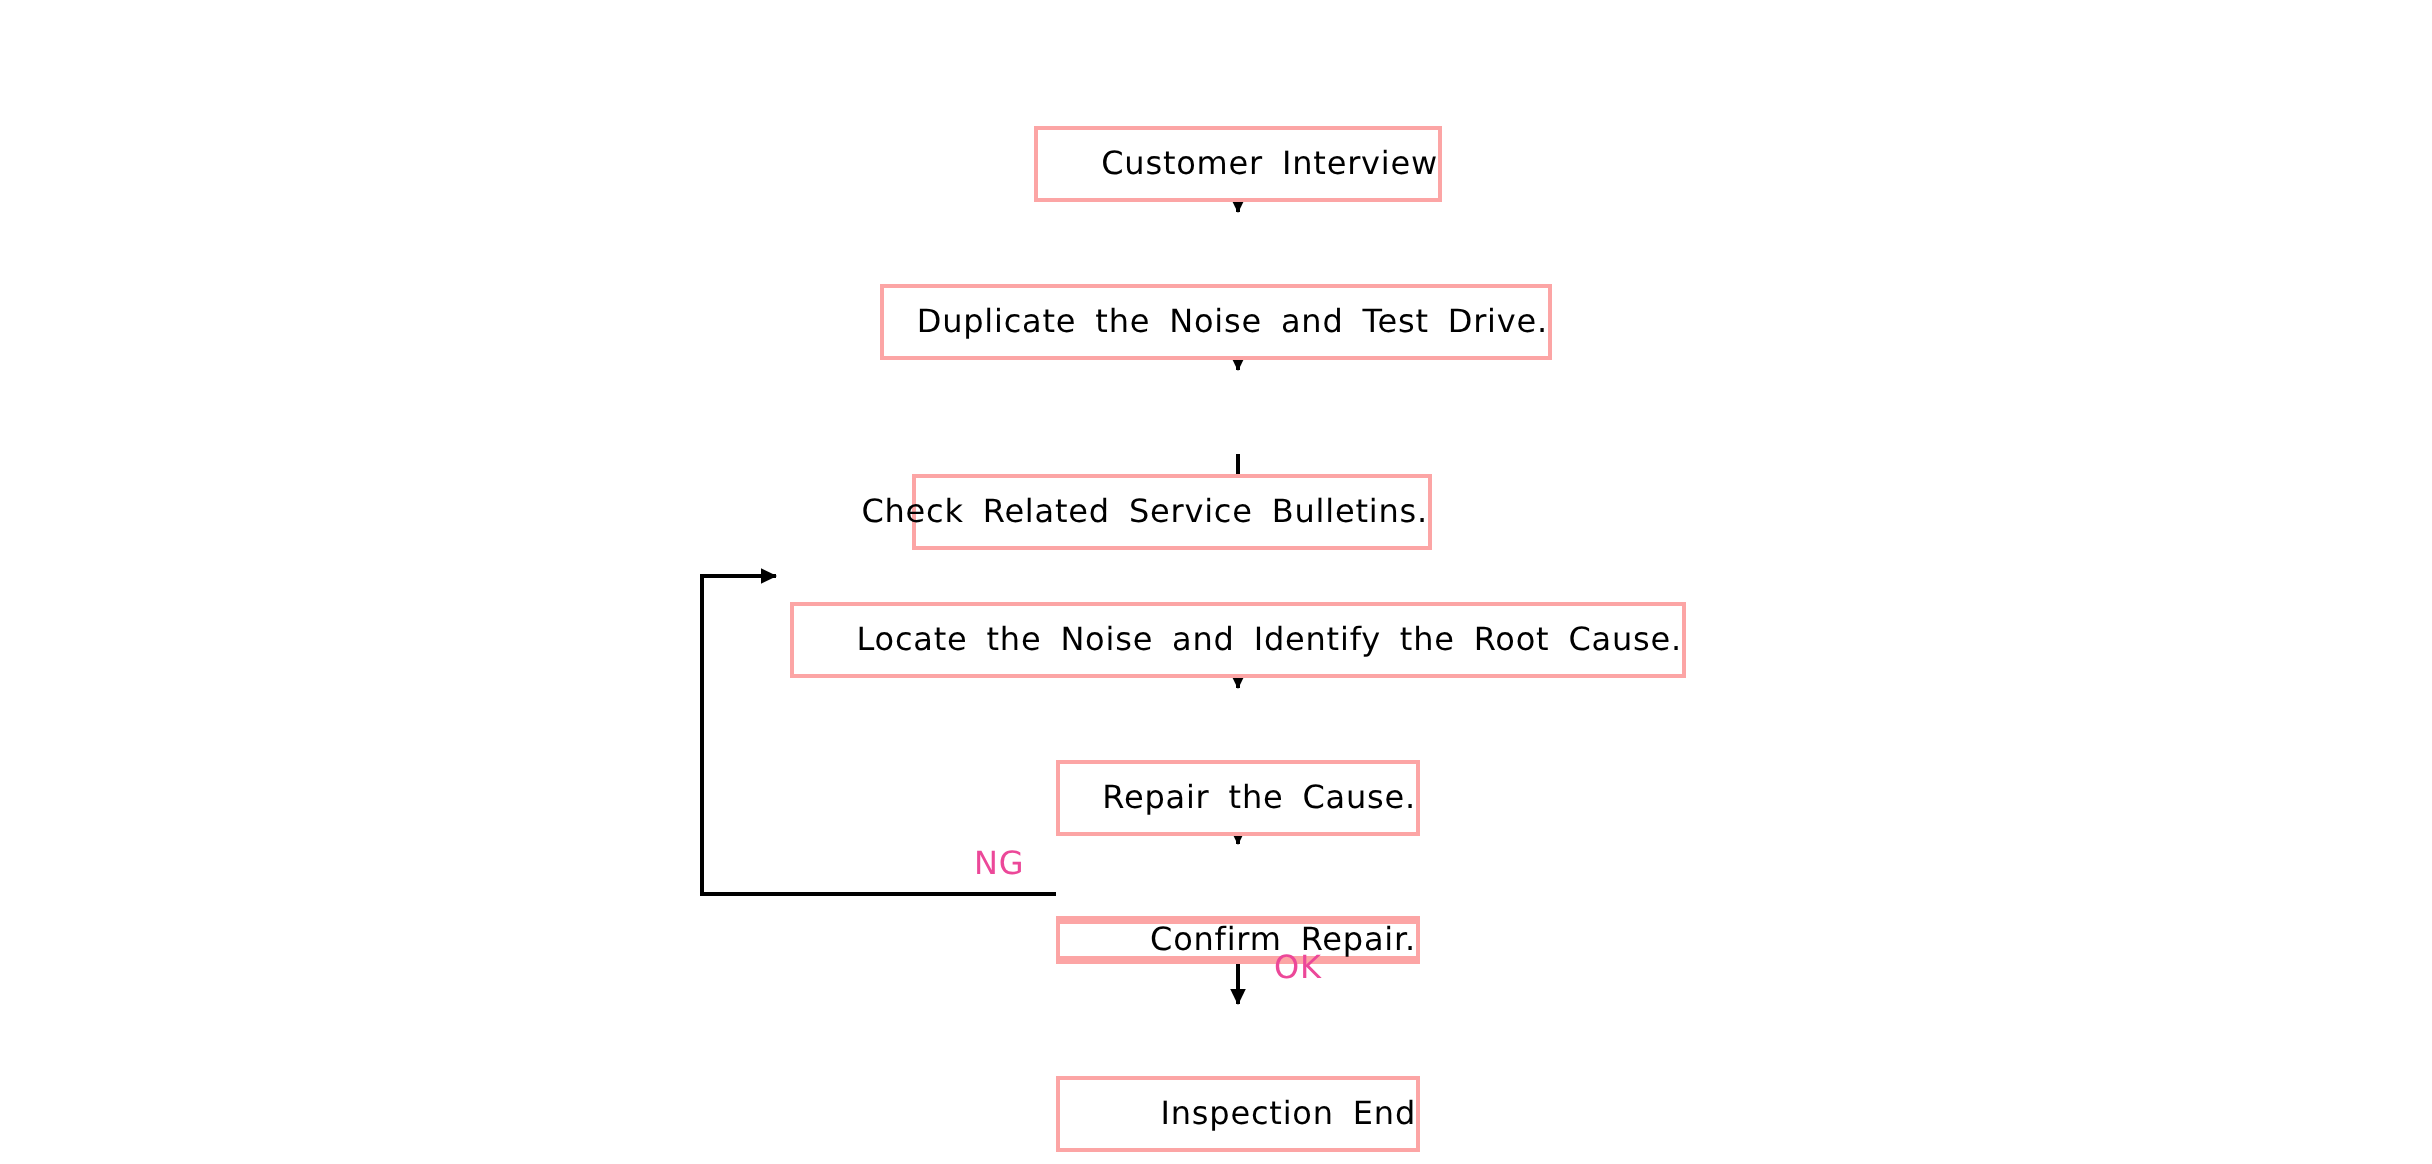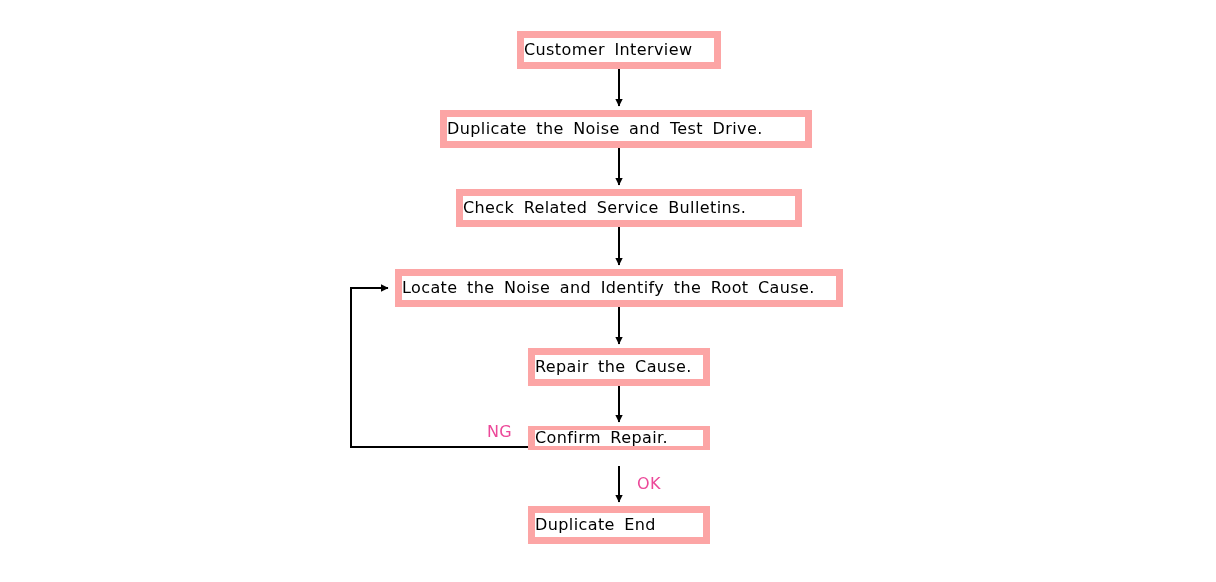--- a/index.html
+++ b/index.html
@@ -15,25 +15,26 @@
     position: relative;
     width: 1216px;
     height: 582px;
     background: #ffffff;
     overflow: hidden;
   }
   .node {
     position: absolute;
     box-sizing: border-box;
     background: #ffffff;
-    border: 7px solid #fca5a5;
+    border: 2px solid #fca5a5;
     display: flex;
     align-items: center;
-    justify-content: flex-start;
+    justify-content: flex-end;
     color: #000000;
+    margin-top: 32px;
   }
   .node-label {
     font-size: 16px;
     line-height: 1;
     letter-spacing: 0.4px;
     word-spacing: 4px;
     white-space: nowrap;
     color: #000000;
   }
   .node.emphasis {
@@ -81,41 +82,41 @@
 
     <line x1="619" y1="466" x2="619" y2="502" stroke="#000000" stroke-width="2" marker-end="url(#arrowhead)"></line>
 
     <path d="M528,447 L351,447 L351,288 L388,288" fill="none" stroke="#000000" stroke-width="2" marker-end="url(#arrowhead)"></path>
   </svg>
 
   <div class="node" style="left:517px; top:31px; width:204px; height:38px;">
     <span class="node-label">Customer Interview</span>
   </div>
 
-  <div class="node" style="left:440px; top:110px; width:372px; height:38px;">
+  <div class="node" style="left:440px; top:110px; width:336px; height:38px;">
     <span class="node-label">Duplicate the Noise and Test Drive.</span>
   </div>
 
-  <div class="node" style="left:456px; top:189px; width:346px; height:38px;">
+  <div class="node" style="left:456px; top:205px; width:260px; height:38px;">
     <span class="node-label">Check Related Service Bulletins.</span>
   </div>
 
   <div class="node" style="left:528px; top:348px; width:182px; height:38px;">
     <span class="node-label">Repair the Cause.</span>
   </div>
 
   <div class="node" style="left:395px; top:269px; width:448px; height:38px;">
     <span class="node-label">Locate the Noise and Identify the Root Cause.</span>
   </div>
 
   <div class="node emphasis" style="left:528px; top:426px; width:182px; height:24px;">
     <span class="node-label">Confirm Repair.</span>
   </div>
 
   <div class="node" style="left:528px; top:506px; width:182px; height:38px;">
-    <span class="node-label">Duplicate End</span>
+    <span class="node-label">Inspection End</span>
   </div>
 
   <span class="edge-label" style="left:487px; top:424px;">NG</span>
 
   <span class="edge-label" style="left:637px; top:476px;">OK</span>
 
 </div>
 
 </body></html>

